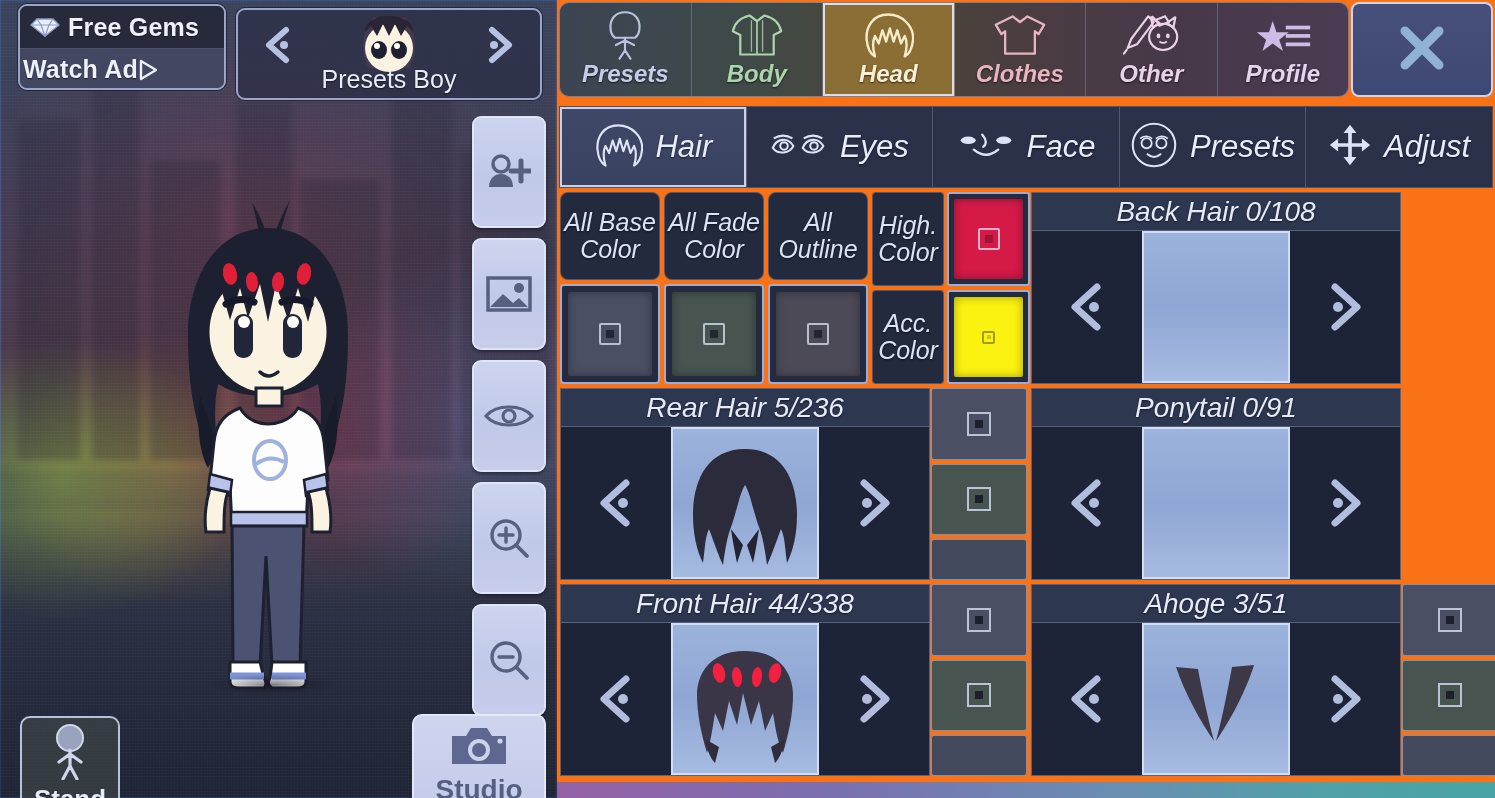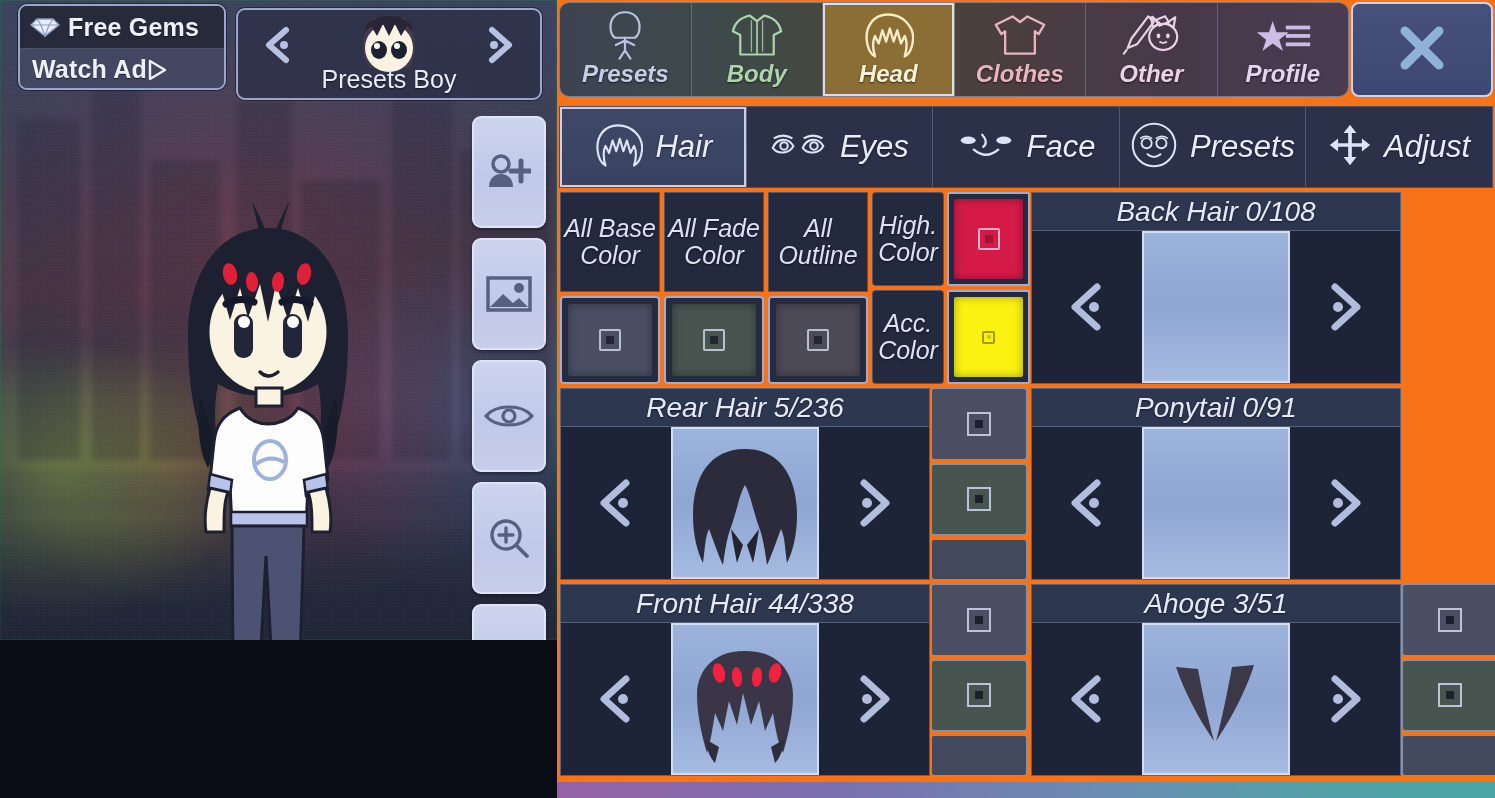--- a/index.html
+++ b/index.html
@@ -11,23 +11,23 @@
   }
   #app {
     position: relative;
     width: 1495px; height: 798px;
     overflow: hidden;
   }
 
   
   #stage {
     position: absolute; left: 0; top: 0;
-    width: 557px; height: 640px;
+    width: 557px; height: 798px;
     overflow: hidden;
-    background: #15803d;
+    background: #3b82f6;
   }
   .bg-layer { position: absolute; inset: 0; }
   .bg-base {
     background:
       radial-gradient(ellipse 260px 200px at 60px 480px, rgba(150,190,70,.55), transparent 70%),
       radial-gradient(ellipse 230px 190px at 170px 470px, rgba(220,140,60,.40), transparent 72%),
       radial-gradient(ellipse 240px 220px at 330px 440px, rgba(200,60,90,.38), transparent 72%),
       radial-gradient(ellipse 260px 240px at 470px 420px, rgba(90,120,190,.40), transparent 72%),
       radial-gradient(ellipse 420px 300px at 250px 220px, rgba(150,60,80,.40), transparent 75%),
       linear-gradient(180deg, #3a4158 0%, #3c3c52 28%, #4a3a4a 46%, #3b3c4b 62%, #2c3244 80%, #222939 100%);
@@ -61,21 +61,21 @@
     background: rgba(44,48,70,.78);
     box-shadow: 0 0 0 1px rgba(20,22,36,.6);
   }
   #free-gems-box { left: 18px; top: 4px; width: 208px; height: 86px; overflow: hidden; }
   #free-gems-row {
     height: 43px; display: flex; align-items: center; gap: 8px;
     padding-left: 10px; background: #272a3a;
     border-bottom: 1px solid rgba(150,160,190,.35);
   }
   #watch-ad-row {
-    height: 41px; display: flex; align-items: center; padding-left: 12px;
+    height: 41px; display: flex; align-items: center; padding-left: 3px;
     background: rgba(82,88,118,.55);
   }
   .lbl-white {
     color: #eef1fb; font-size: 25px; font-weight: bold; letter-spacing: .2px;
     text-shadow: 0 1px 1px rgba(0,0,0,.55);
     font-family: "Liberation Sans Narrow","Liberation Sans", sans-serif;
   }
   .gem-ico { width: 30px; height: 22px; flex: none; }
   .play-ico { width: 20px; height: 22px; flex: none; }
 
@@ -187,24 +187,24 @@
 
   
   #color-strip {
     position: absolute; left: 560px; top: 192px; width: 470px; height: 192px;
   }
   .cc-col {
     position: absolute; top: 0; width: 100px; height: 192px;
     display: flex; flex-direction: column; gap: 4px;
   }
   .cc-label-box {
-    height: 100px;
+    height: 88px;
     background: #232a3e;
     border: 1px solid rgba(130,142,180,.45);
-    border-radius: 0;
+    border-radius: 8px;
     display: flex; flex-direction: column; align-items: center; justify-content: center;
     cursor: pointer;
   }
   .cc-label-box span {
     color: #dde3f6; font-size: 25px; line-height: 27px; text-align: center;
     font-family:"Liberation Sans Narrow","Liberation Sans",sans-serif;
     text-shadow: 0 1px 2px rgba(0,0,0,.6);
   }
   .cc-swatch-wrap {
     flex: 1;

